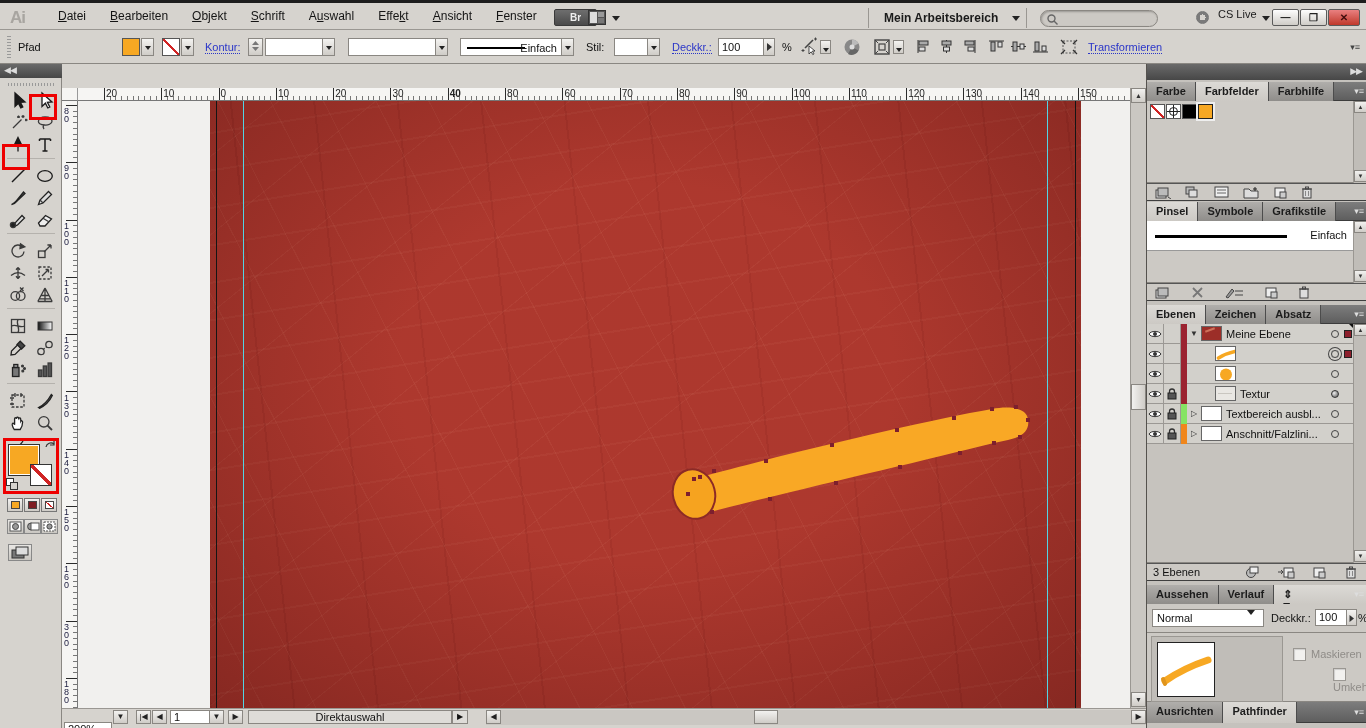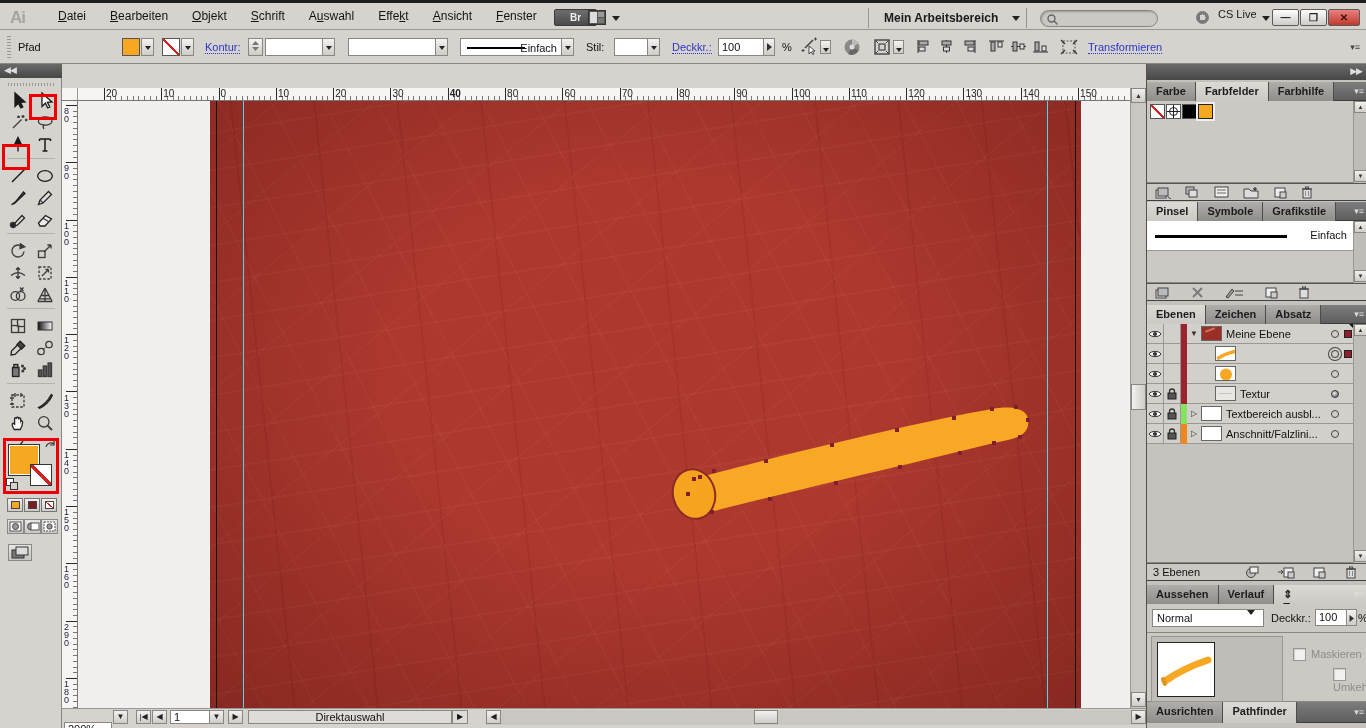--- a/index.html
+++ b/index.html
@@ -574,21 +574,21 @@
     <div id="rulerV">
         <span class="rv-num" style="top: 6px;">80</span>
         <span class="rv-num" style="top: 63.3px;">90</span>
         <span class="rv-num" style="top: 120.6px;">100</span>
         <span class="rv-num" style="top: 177.9px;">110</span>
         <span class="rv-num" style="top: 235.2px;">120</span>
         <span class="rv-num" style="top: 292.5px;">130</span>
         <span class="rv-num" style="top: 349.8px;">140</span>
         <span class="rv-num" style="top: 407.1px;">150</span>
         <span class="rv-num" style="top: 464.4px;">160</span>
-        <span class="rv-num" style="top: 521.7px;">290</span>
+        <span class="rv-num" style="top: 521.7px;">300</span>
         <span class="rv-num" style="top: 579px;">180</span>
       </div>
 
     <div id="canvas">
       <div id="artboard"></div>
       <div class="ab-edge" style="left:138px;"></div>
       <div class="ab-edge" style="left:997px;"></div>
       <div class="guide" style="left:165px;"></div>
       <div class="guide" style="left:969px;"></div>
 

